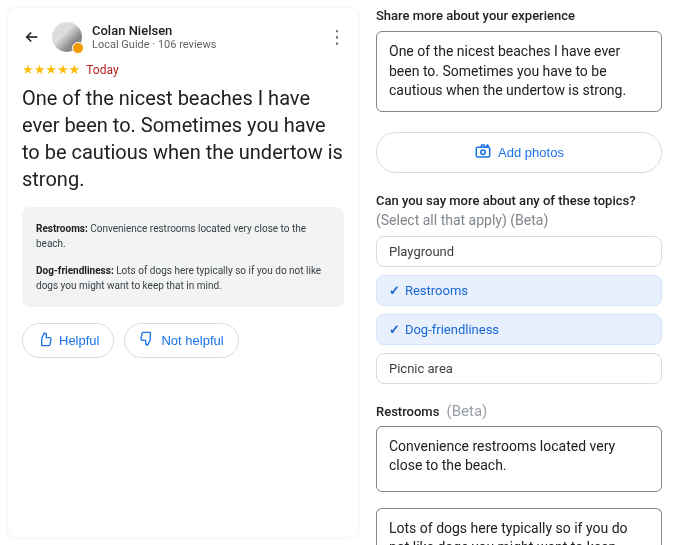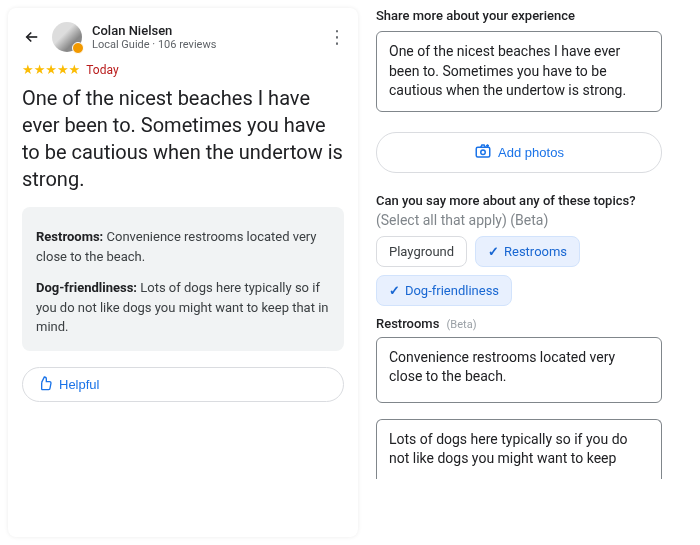--- a/index.html
+++ b/index.html
@@ -75,29 +75,28 @@
     margin-bottom: 14px;
     font-weight: 400;
   }
   .detail-box {
     background: #f1f3f4;
     border-radius: 8px;
     padding: 14px;
     margin-bottom: 16px;
   }
   .detail-item {
-    font-size: 13px;
+    font-size: 10px;
     line-height: 1.5;
     color: #3c4043;
     margin-bottom: 12px;
-    margin-top: 6px;
   }
   .detail-item:last-child { margin-bottom: 0; }
   .detail-item b { font-weight: 700; color: #202124; }
-  .btn-row { display: flex; gap: 10px; flex-direction: column; }
+  .btn-row { display: flex; gap: 10px; }
   .pill-btn {
     border: 1px solid #dadce0;
     border-radius: 18px;
     background: #fff;
     color: #1a73e8;
     font-size: 13px;
     font-weight: 500;
     padding: 7px 14px;
     display: flex;
     align-items: center;
@@ -135,40 +134,40 @@
     background: #fff;
     color: #1a73e8;
     font-size: 13px;
     font-weight: 400;
     display: flex;
     align-items: center;
     justify-content: center;
     gap: 6px;
     margin-bottom: 20px;
   }
-  .chip-row { display: flex; gap: 8px; flex-wrap: wrap; margin-bottom: 10px; }
+  .chip-row { display: flex; gap: 8px; flex-wrap: wrap; margin-bottom: 18px; flex-direction: column; }
   .chip {
     border: 1px solid #dadce0;
     border-radius: 8px;
     padding: 7px 12px;
     font-size: 13px;
     color: #3c4043;
     background: #fff;
     display: flex;
     align-items: center;
     gap: 5px;
   }
   .chip.selected {
     background: #e8f0fe;
     color: #1967d2;
     border-color: #d2e3fc;
   }
   .check { color: #1967d2; font-weight: bold; }
   .beta {
-    font-size: 11px;
+    font-size: 15px;
     color: #9aa0a6;
     font-weight: 400;
     margin-left: 4px;
   }
   .topic-label {
     font-size: 13px;
     font-weight: 500;
     color: #202124;
     margin-bottom: 6px;
   }
@@ -223,20 +222,29 @@
 
   <div class="btn-row">
     <button class="pill-btn">
       <span>
         <svg width="16" height="16" viewBox="0 0 24 24" fill="none" stroke="#1a73e8" stroke-width="2">
             <path d="M7 22V11"></path>
             <path d="M7 11l4-8a3 3 0 0 1 3 3v4h5a2 2 0 0 1 2 2l-1.5 8a2 2 0 0 1-2 2H7"></path>
           </svg>
       </span>
       <span>Helpful</span>
+    </button>
+    <button class="pill-btn">
+      <span>
+        <svg width="16" height="16" viewBox="0 0 24 24" fill="none" stroke="#1a73e8" stroke-width="2">
+            <path d="M17 2v11"></path>
+            <path d="M17 13l-4 8a3 3 0 0 1-3-3v-4H5a2 2 0 0 1-2-2l1.5-8a2 2 0 0 1 2-2H17"></path>
+          </svg>
+      </span>
+      <span>Not helpful</span>
     </button>
   </div>
 </div>
 
 <div class="right-panel">
   <div class="section-title">Share more about your experience</div>
   <div class="textarea-box">One of the nicest beaches I have ever been to. Sometimes you have to be cautious when the undertow is strong.</div>
 
   <button class="add-photos-btn">
     <span>
@@ -258,20 +266,23 @@
       <span>Playground</span>
     </div>
     <div class="chip selected">
       <span class="check">✓</span>
       <span>Restrooms</span>
     </div>
     <div class="chip selected">
       <span class="check">✓</span>
       <span>Dog-friendliness</span>
     </div>
+    <div class="chip">
+      <span>Picnic area</span>
+    </div>
   </div>
 
   <div class="topic-label">
     <span>Restrooms</span>
     <span class="beta">(Beta)</span>
   </div>
   <div class="topic-input">Convenience restrooms located very close to the beach.</div>
 
   <div class="topic-input cut">Lots of dogs here typically so if you do not like dogs you might want to keep</div>
 </div>

